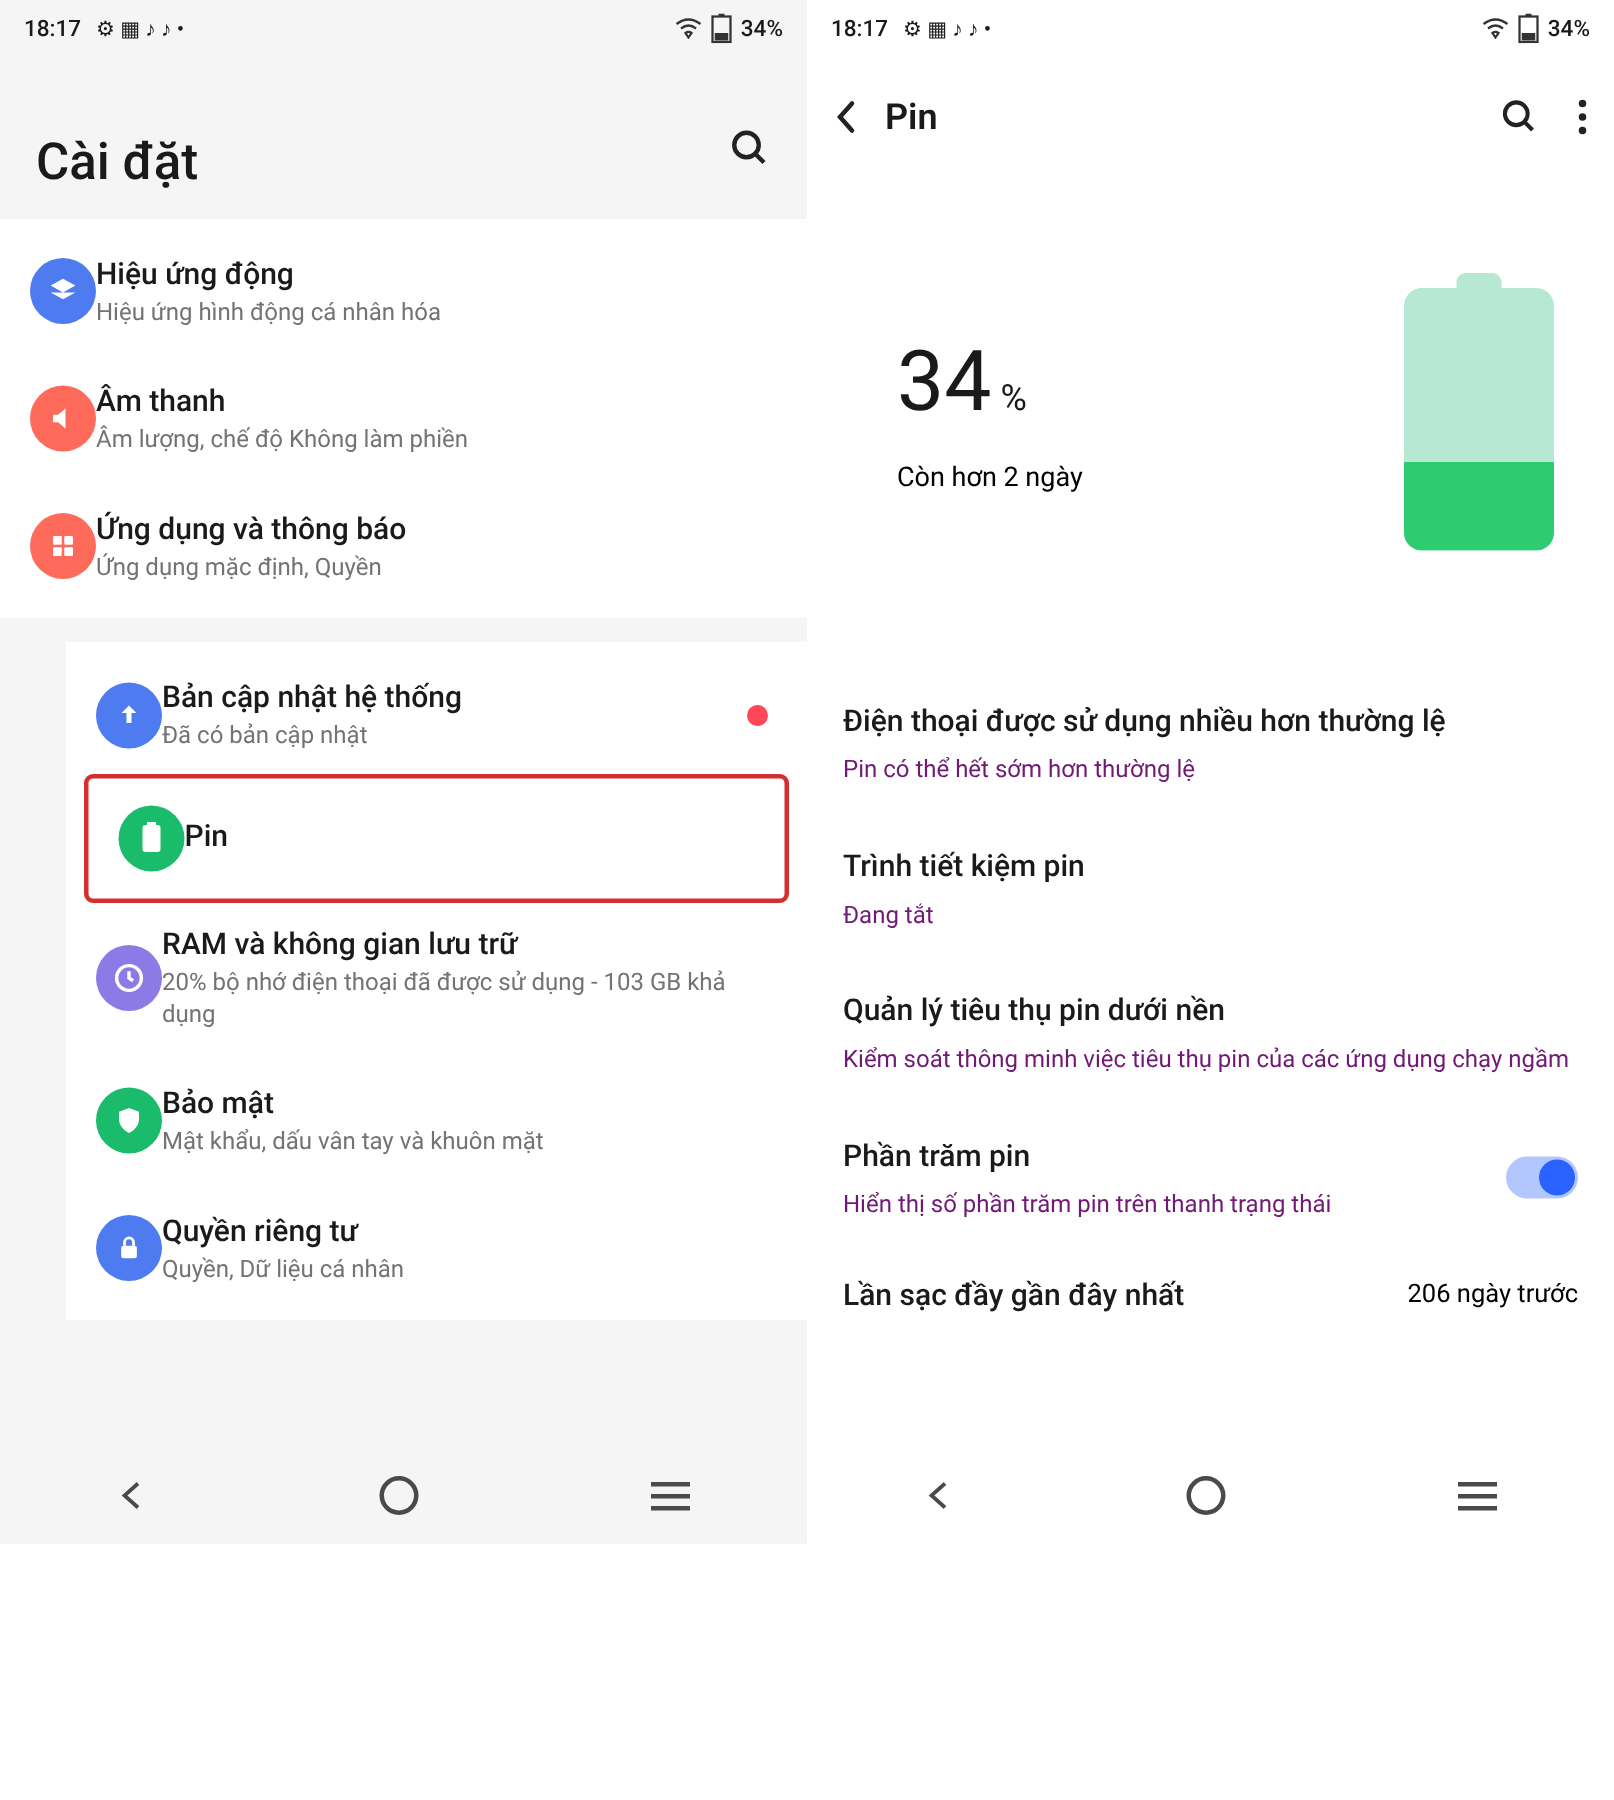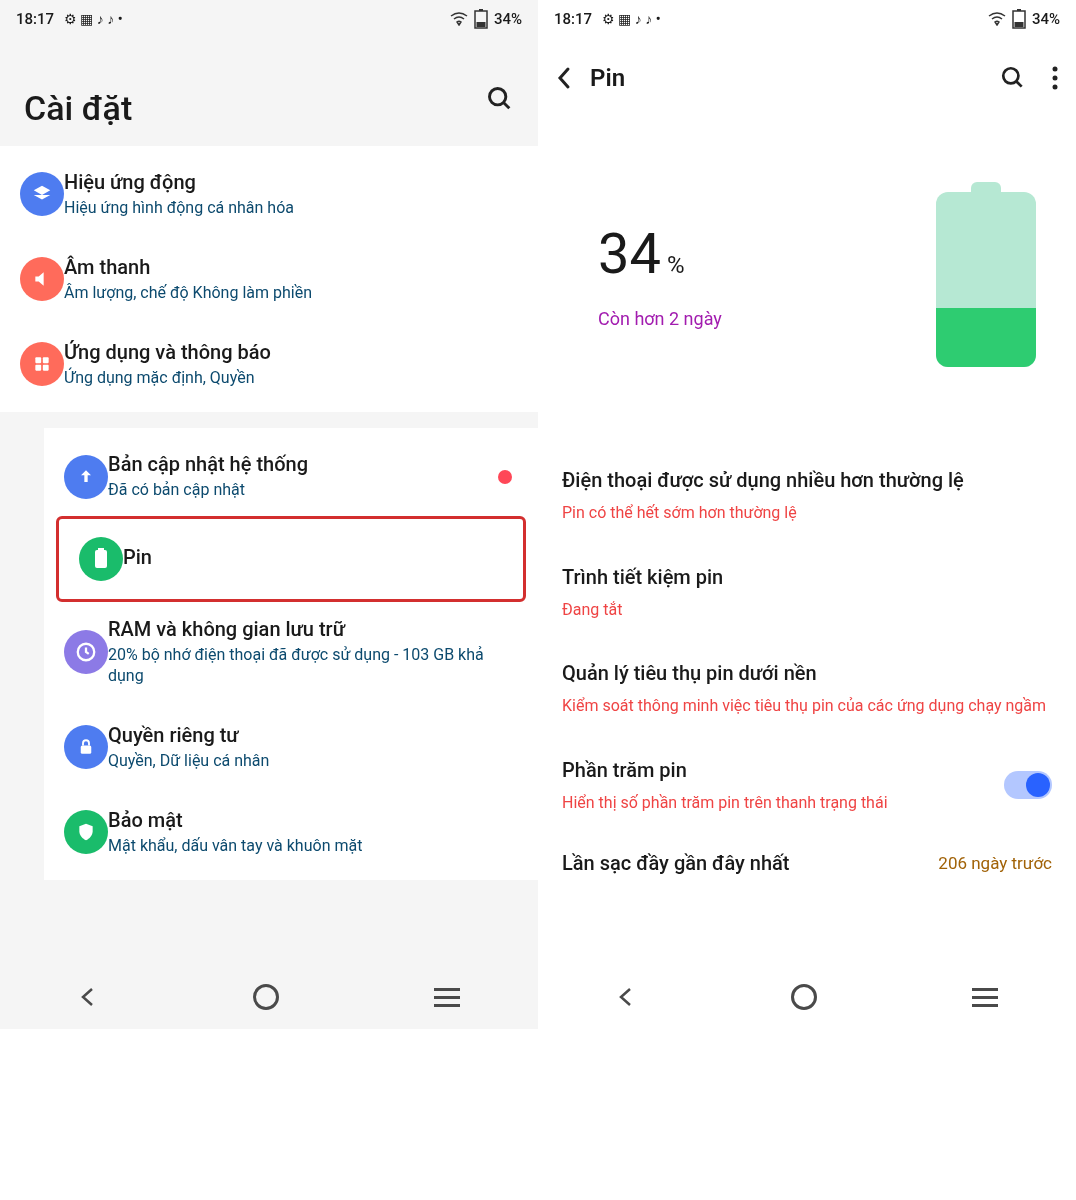--- a/index.html
+++ b/index.html
@@ -57,21 +57,21 @@
   width: 44px;
   height: 44px;
   border-radius: 50%;
   display: flex;
   align-items: center;
   justify-content: center;
   flex-shrink: 0;
 }
 .item-content { flex: 1; }
 .item-title { font-size: 20px; font-weight: 500; margin-bottom: 4px; }
-.item-sub { font-size: 16px; color: #0c4a6e; line-height: 1.3; }
+.item-sub { font-size: 16px; color: #737373; line-height: 1.3; }
 .badge {
   width: 14px;
   height: 14px;
   border-radius: 50%;
   background: #ff4757;
   margin-right: 6px;
 }
 .highlight-box {
   border: 3px solid #d32f2f;
   border-radius: 6px;
@@ -92,21 +92,21 @@
 .header-right-icons { display: flex; align-items: center; gap: 26px; font-size: 24px; }
 
 .battery-display {
   display: flex;
   align-items: center;
   justify-content: space-between;
   padding: 80px 40px 80px 60px;
 }
 .battery-num-area .big-num { font-size: 56px; font-weight: 400; display: inline; text-align: center; }
 .battery-num-area .pct-sign { font-size: 24px; margin-left: 6px; }
-.battery-est { color: #a21caf; font-size: 18px; margin-top: 21px; }
+.battery-est { color: #000000; font-size: 18px; margin-top: 21px; }
 .battery-graphic {
   width: 100px;
   height: 185px;
   position: relative;
 }
 .battery-cap {
   position: absolute;
   top: 0;
   left: 35px;
   width: 30px;
@@ -130,21 +130,21 @@
   left: 0;
   width: 100%;
   height: 34%;
   background: #2ecc71;
 }
 
 .right-item {
   padding: 20px 24px;
 }
 .right-title { font-size: 20px; font-weight: 500; margin-bottom: 8px; line-height: 1.35; }
-.right-sub { font-size: 16px; color: #ef4444; line-height: 1.35; }
+.right-sub { font-size: 16px; color: #701a75; line-height: 1.35; }
 .right-item-row {
   display: flex;
   align-items: center;
   justify-content: space-between;
   gap: 16px;
 }
 .toggle {
   width: 48px;
   height: 28px;
   border-radius: 14px;
@@ -161,21 +161,21 @@
   right: 2px;
   top: 2px;
 }
 .last-charge {
   display: flex;
   align-items: center;
   justify-content: space-between;
   padding: 18px 24px;
 }
 .last-charge-title { font-size: 20px; font-weight: 500; }
-.last-charge-val { font-size: 17px; color: #a16207; }
+.last-charge-val { font-size: 17px; color: #000000; }
 
 .nav-bar {
   position: absolute;
   bottom: 0;
   left: 0;
   width: 100%;
   height: 64px;
   display: flex;
   align-items: center;
   justify-content: space-around;
@@ -314,41 +314,41 @@
               <path d="M12 7 V12 L15 14"></path>
             </svg>
         </div>
         <div class="item-content">
           <div class="item-title">RAM và không gian lưu trữ</div>
           <div class="item-sub">20% bộ nhớ điện thoại đã được sử dụng - 103 GB khả dụng</div>
         </div>
       </div>
 
       <div class="item">
+        <div class="item-icon" style="background:#1abc6b">
+          <svg width="20" height="22" viewBox="0 0 24 24" fill="#fff">
+              <path d="M12 2 L20 5 V11 C20 16 16 20 12 22 C8 20 4 16 4 11 V5 Z"></path>
+            </svg>
+        </div>
+        <div class="item-content">
+          <div class="item-title">Bảo mật</div>
+          <div class="item-sub">Mật khẩu, dấu vân tay và khuôn mặt</div>
+        </div>
+      </div>
+
+      <div class="item">
         <div class="item-icon" style="background:#4e7cf0">
           <svg width="18" height="22" viewBox="0 0 24 24" fill="#fff">
               <rect x="5" y="10" width="14" height="11" rx="2"></rect>
               <path d="M8 10 V7 a4 4 0 0 1 8 0 V10" fill="none" stroke="#fff" stroke-width="2.5"></path>
             </svg>
         </div>
         <div class="item-content">
           <div class="item-title">Quyền riêng tư</div>
           <div class="item-sub">Quyền, Dữ liệu cá nhân</div>
-        </div>
-      </div>
-
-      <div class="item">
-        <div class="item-icon" style="background:#1abc6b">
-          <svg width="20" height="22" viewBox="0 0 24 24" fill="#fff">
-              <path d="M12 2 L20 5 V11 C20 16 16 20 12 22 C8 20 4 16 4 11 V5 Z"></path>
-            </svg>
-        </div>
-        <div class="item-content">
-          <div class="item-title">Bảo mật</div>
-          <div class="item-sub">Mật khẩu, dấu vân tay và khuôn mặt</div>
         </div>
       </div>
     </div>
   </div>
 
   <div class="nav-bar">
     <div class="nav-btn">
       <svg width="20" height="20" viewBox="0 0 20 20">
           <path d="M14 2 L5 10 L14 18" stroke="#4a4a4a" stroke-width="2.5" fill="none"></path>
         </svg>

